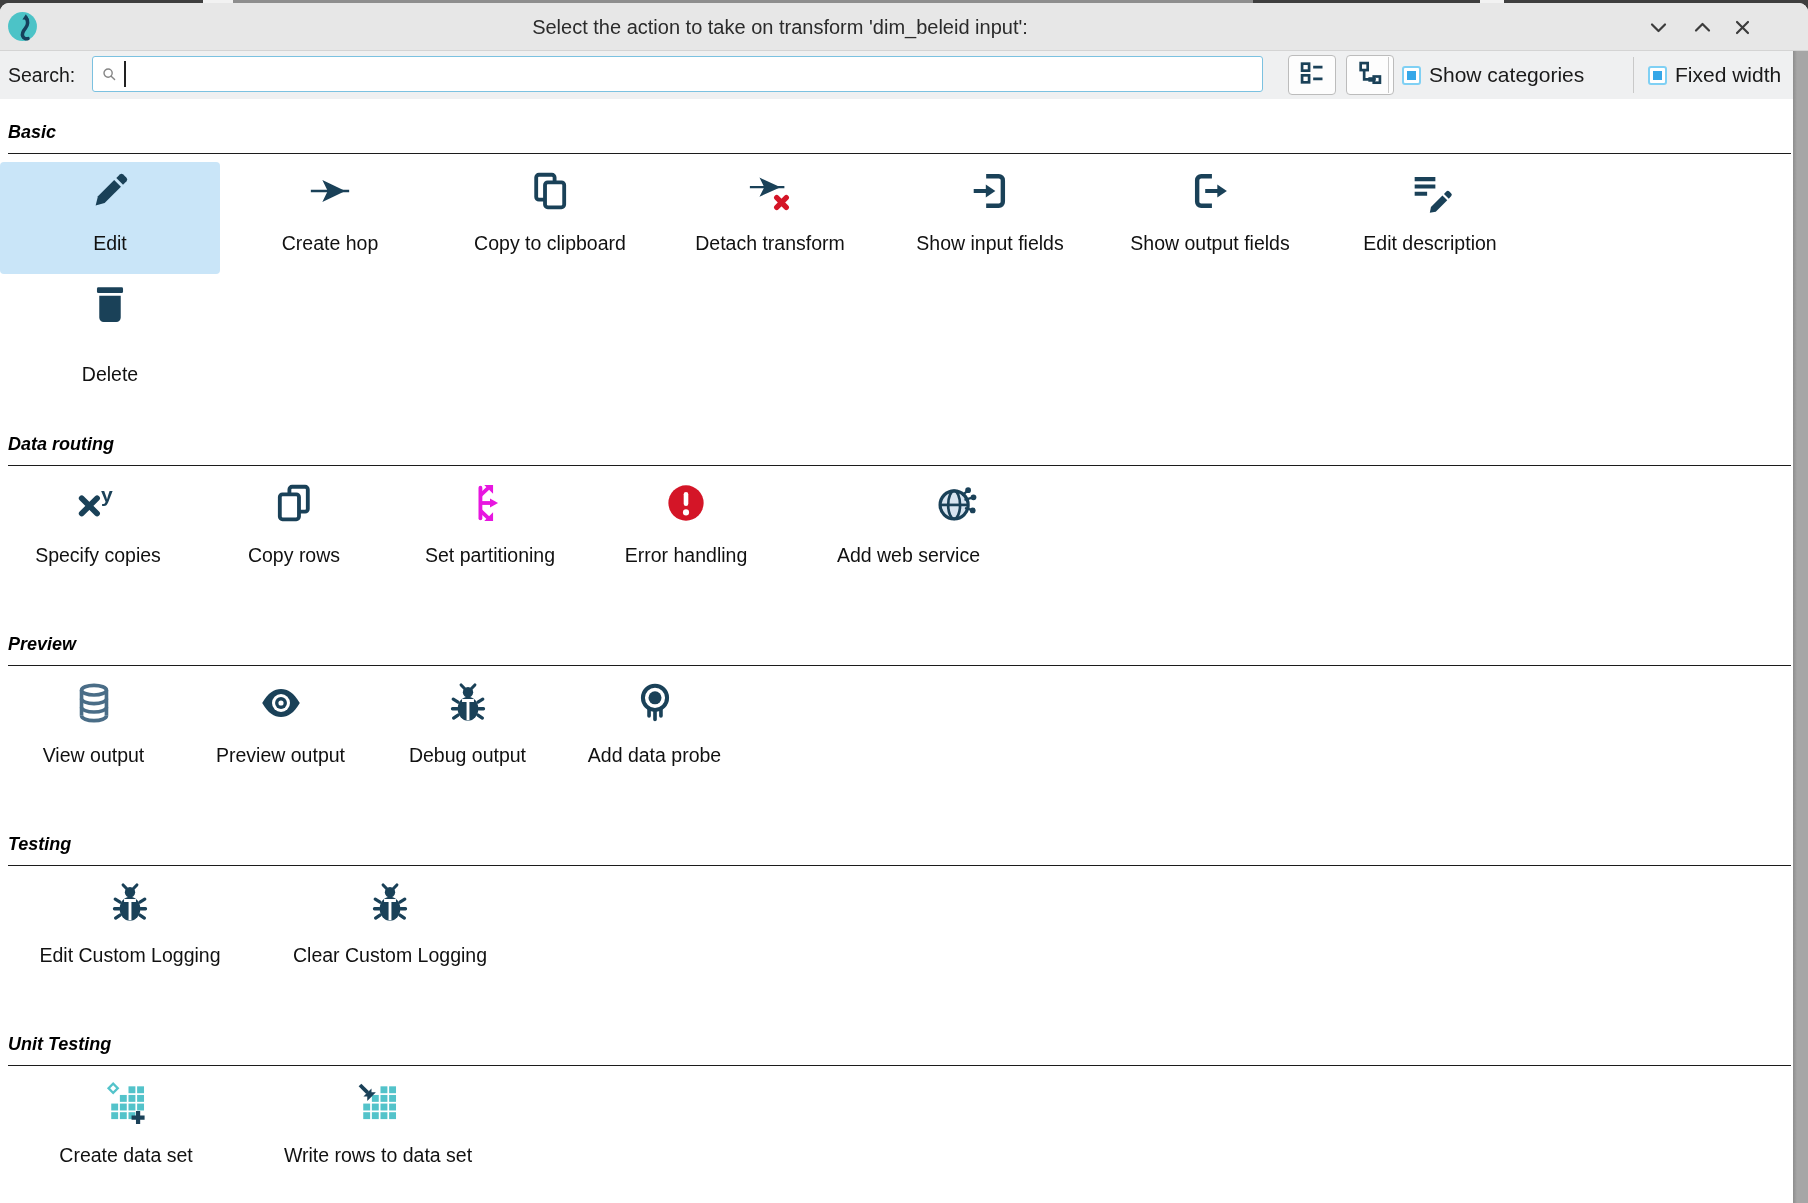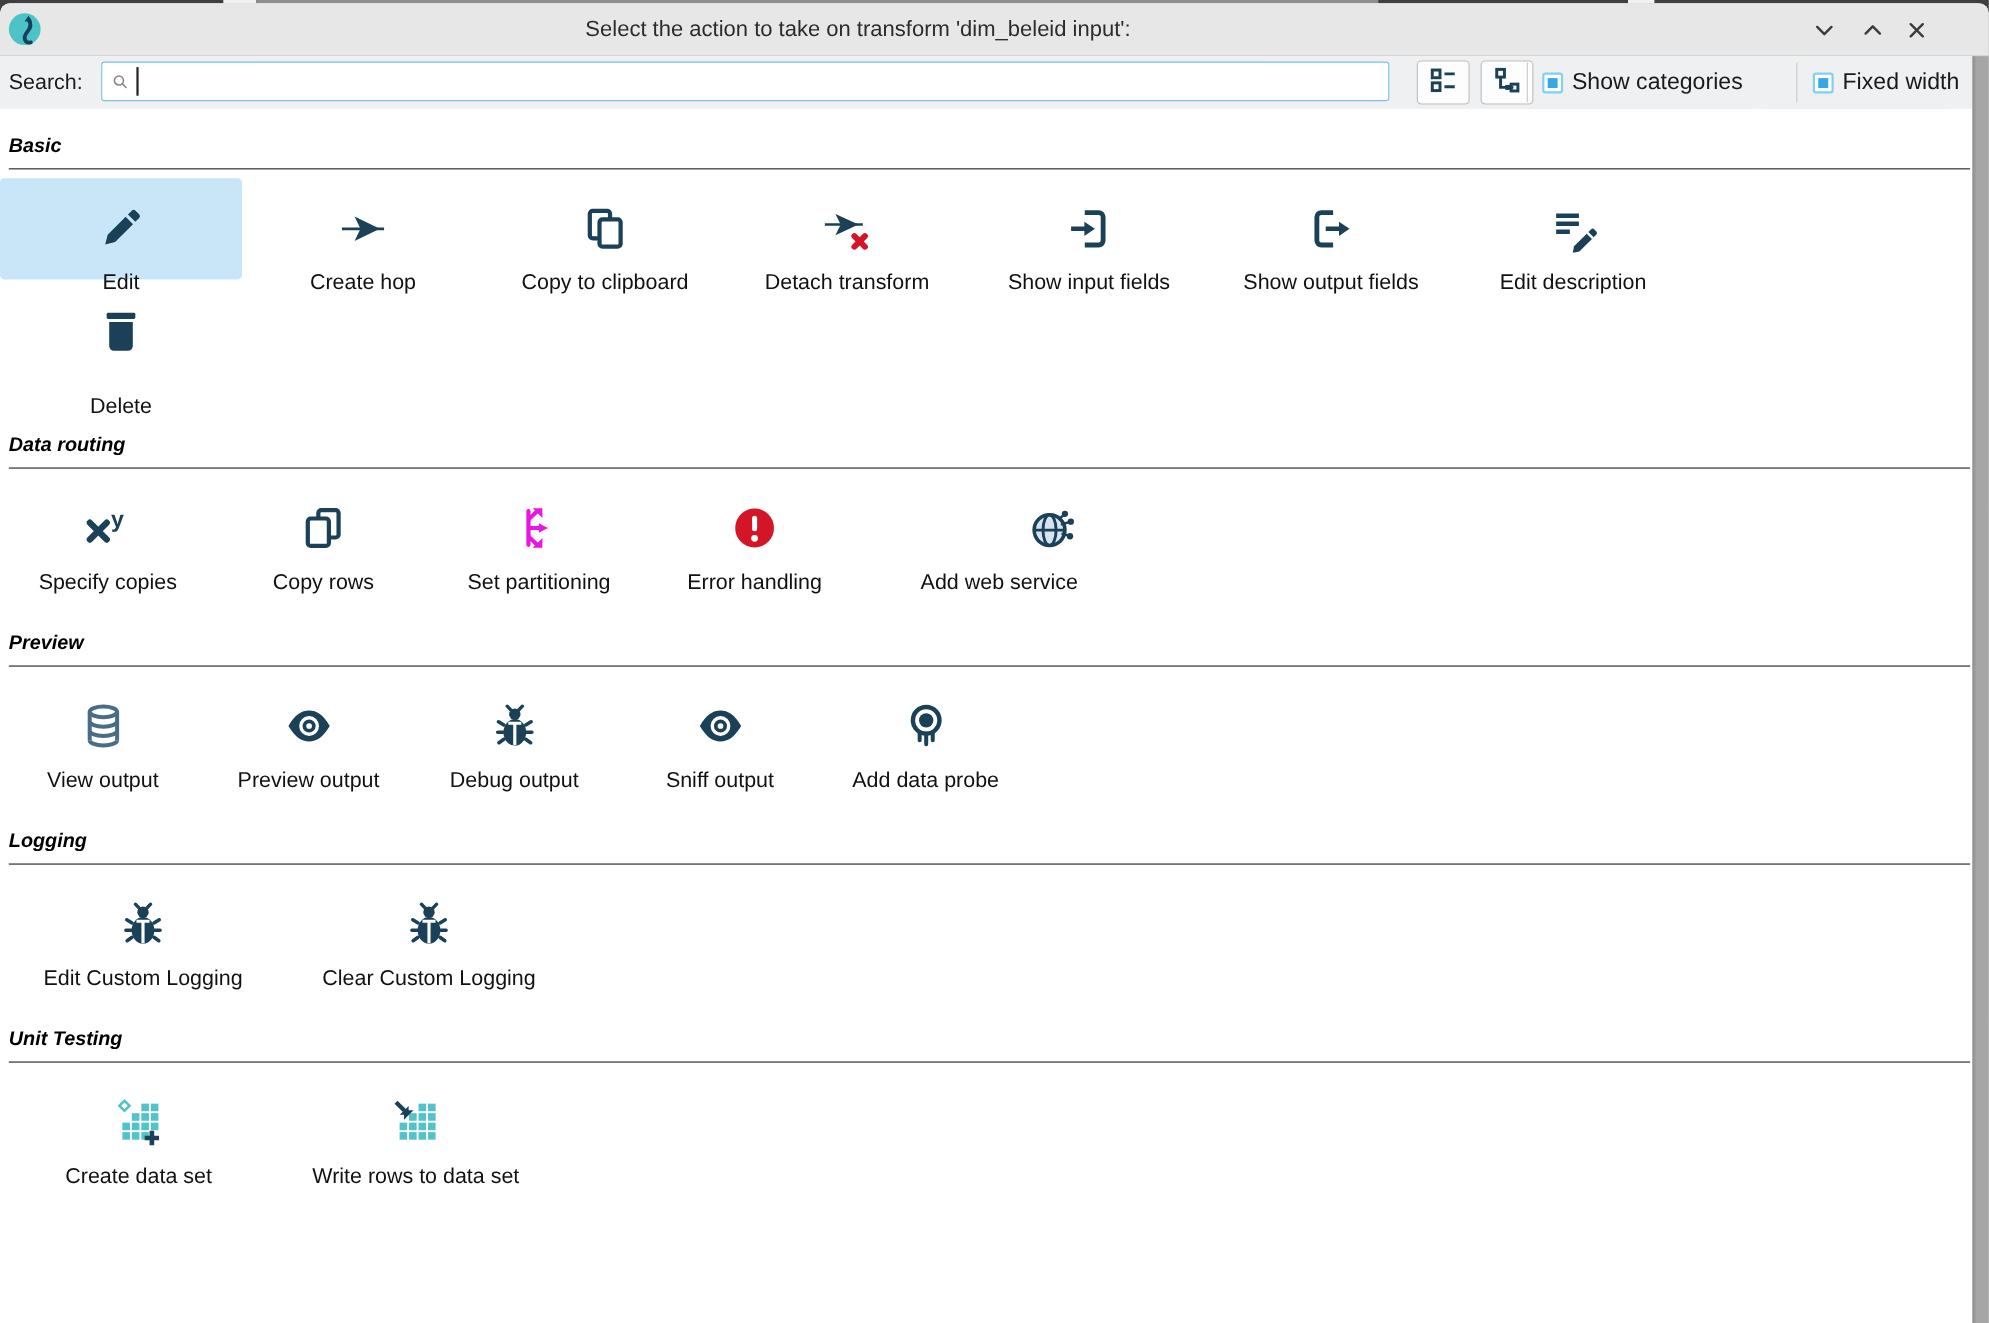--- a/index.html
+++ b/index.html
@@ -66,22 +66,22 @@
   }
   .section{margin:0;}
   .section .sec-title{
     margin:43px 0 0 8px;font-size:18px;font-weight:bold;font-style:italic;
     color:#000000;line-height:30px;
   }
   .section:first-child .sec-title{margin-top:18px;}
   .section .sec-rule{border:none;border-top:1px solid #1c1c1c;margin:6px 2px 0 8px;height:0;}
   .items{display:flex;flex-wrap:wrap;padding-top:8px;}
   .cell{
-    height:92px;box-sizing:border-box;display:flex;flex-direction:column;align-items:center;
-    padding-top:23px;border-radius:4px;
+    height:112px;box-sizing:border-box;display:flex;flex-direction:column;align-items:center;
+    padding-top:3px;border-radius:4px;
   }
   .cell.sel{background:#c9e5f8;}
   .cell .ic{height:52px;display:flex;align-items:center;justify-content:center;}
   .cell .ic svg{width:46px;height:46px;}
   .cell .lbl{margin-top:14px;font-size:19.5px;color:#111;white-space:nowrap;line-height:24px;}
   
   .scrollbar{
     position:absolute;top:48px;right:0;width:15px;bottom:0;
     background:linear-gradient(to right,#8d8d8d 0px,#a6a6a6 4px,#a6a6a6 100%);
   }
@@ -343,42 +343,31 @@
                 <ellipse cx="12" cy="15" rx="5.4" ry="6.3" fill="#1a4158"></ellipse>
                 <path d="M8.9 10.7 H15.1 M12 10.7 V21" stroke="#fff" stroke-width="1.5"></path>
                 <path d="M6.8 11.5 L4.3 10 M6.5 15 H3.9 M6.8 18.3 L4.5 19.9 M17.2 11.5 L19.7 10 M17.5 15 H20.1 M17.2 18.3 L19.5 19.9" stroke="#1a4158" stroke-width="1.7" stroke-linecap="round"></path>
               </svg>
             </div>
             <div class="lbl">Debug output</div>
           </div>
           <div class="cell" style="width: 187px;">
             <div class="ic">
               <svg viewBox="0 0 24 24">
-                <path fill="#1a4158" d="M2.2 12 C5.3 6.7 8.4 4.7 12 4.7 s6.7 2 9.8 7.3 c-3.1 5.3 -6.2 7.3 -9.8 7.3 s-6.7 -2 -9.8 -7.3 z"></path>
-                <circle cx="12" cy="12" r="4.7" fill="#fff"></circle>
-                <circle cx="12" cy="12" r="3.1" fill="#1a4158"></circle>
-                <circle cx="12" cy="12" r="1.35" fill="#fff"></circle>
-              </svg>
-            </div>
-            <div class="lbl">Sniff output</div>
-          </div>
-          <div class="cell" style="width: 187px;">
-            <div class="ic">
-              <svg viewBox="0 0 24 24">
                 <circle cx="12" cy="9.3" r="6.3" fill="#fff" stroke="#1a4158" stroke-width="2.1"></circle>
                 <circle cx="12" cy="9.3" r="3.4" fill="#1a4158"></circle>
                 <path d="M8.9 15 V18.8 M12 15.6 V20.6 M15.1 15 V18.8" stroke="#1a4158" stroke-width="1.9" stroke-linecap="round"></path>
               </svg>
             </div>
             <div class="lbl">Add data probe</div>
           </div>
         </div>
       </div>
       <div class="section">
-        <div class="sec-title">Logging</div>
+        <div class="sec-title">Testing</div>
         <div class="sec-rule"></div>
         <div class="items">
           <div class="cell" style="width: 260px;">
             <div class="ic">
               <svg viewBox="0 0 24 24">
                 <circle cx="12" cy="6.4" r="2.7" fill="#1a4158"></circle>
                 <path d="M10.3 4.6 L8.4 2.6 M13.7 4.6 L15.6 2.6" stroke="#1a4158" stroke-width="1.6" stroke-linecap="round"></path>
                 <ellipse cx="12" cy="15" rx="5.4" ry="6.3" fill="#1a4158"></ellipse>
                 <path d="M8.9 10.7 H15.1 M12 10.7 V21" stroke="#fff" stroke-width="1.5"></path>
                 <path d="M6.8 11.5 L4.3 10 M6.5 15 H3.9 M6.8 18.3 L4.5 19.9 M17.2 11.5 L19.7 10 M17.5 15 H20.1 M17.2 18.3 L19.5 19.9" stroke="#1a4158" stroke-width="1.7" stroke-linecap="round"></path>

